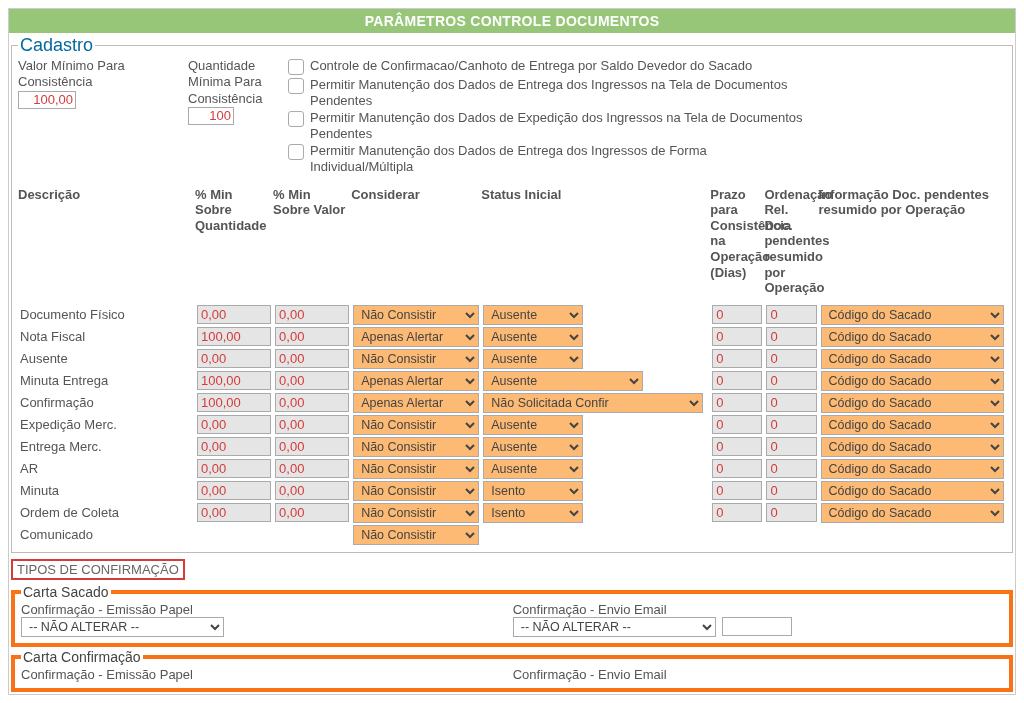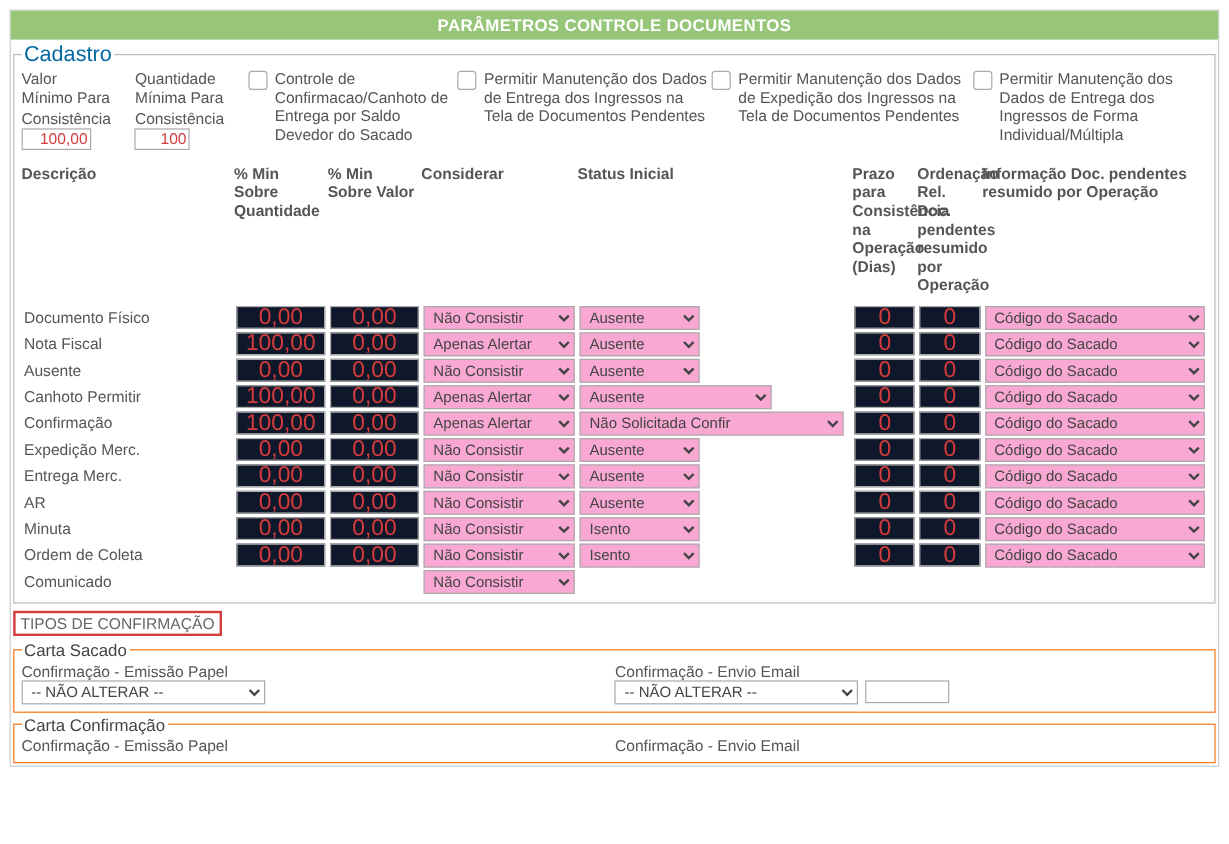--- a/index.html
+++ b/index.html
@@ -56,20 +56,21 @@
     text-align: right;
     color: #d43b3b;
     font-size: 13px;
     padding: 0 2px;
     width: 58px;
     background: #fff;
   }
   .num-input.w56 { width:46px; }
   .checkbox-stack {
     display: flex;
+    flex-direction: column;
     gap: 2px;
   }
   .chk-row {
     display: flex;
     align-items: flex-start;
     gap: 6px;
     max-width: 520px;
     line-height: 1.2;
   }
   .chkbox {
@@ -96,49 +97,49 @@
     line-height: 1.2;
   }
   table.grid td {
     padding: 1px 2px;
     vertical-align: middle;
   }
   .cell-input {
     width: 100%;
     border: 1px solid #aaa;
     height: 19px;
-    text-align: center;
+    text-align: left;
     color: #d43b3b;
-    font-size: 19px;
+    font-size: 13px;
     padding: 0 3px;
-    background: #0f172a;
+    background: #e5e5e5;
   }
   .cell-select {
     width: 100%;
     border: 1px solid #aaa;
     height: 20px;
     font-size: 12.5px;
     color: #444;
-    background: #f9a8d4;
+    background: #fdba74;
     padding-left: 3px;
   }
   .row-label { color:#555; }
 
   
   .tipos-box {
     display: inline-block;
     border: 2px solid #d43b3b;
     padding: 1px 4px;
     margin: 4px 0 2px 2px;
     color: #666;
     font-size: 13px;
   }
   
   fieldset.sub {
-    border: 1px solid #f97316;
+    border: 4px solid #f97316;
     margin: 2px;
     padding: 2px 6px 6px 6px;
   }
   fieldset.sub > legend {
     font-weight: 500;
     color: #444;
     padding: 0 2px;
     font-size: 14px;
   }
   .two-col {
@@ -253,21 +254,21 @@
             <td class="row-label">Ausente</td>
             <td><input class="cell-input" value="0,00" style=""></td>
             <td><input class="cell-input" value="0,00" style=""></td>
             <td><select class="cell-select"><option>Não Consistir</option></select></td>
             <td><select class="cell-select" style="width: 100px;"><option>Ausente</option></select></td>
             <td><input class="cell-input" value="0" style=""></td>
             <td><input class="cell-input" value="0" style=""></td>
             <td><select class="cell-select"><option>Código do Sacado</option></select></td>
           </tr>
           <tr>
-            <td class="row-label">Canhoto Permitir</td>
+            <td class="row-label">Minuta Entrega</td>
             <td><input class="cell-input" value="100,00" style=""></td>
             <td><input class="cell-input" value="0,00" style=""></td>
             <td><select class="cell-select"><option>Apenas Alertar</option></select></td>
             <td><select class="cell-select" style="width: 160px;"><option>Ausente</option></select></td>
             <td><input class="cell-input" value="0" style=""></td>
             <td><input class="cell-input" value="0" style=""></td>
             <td><select class="cell-select"><option>Código do Sacado</option></select></td>
           </tr>
           <tr>
             <td class="row-label">Confirmação</td>

